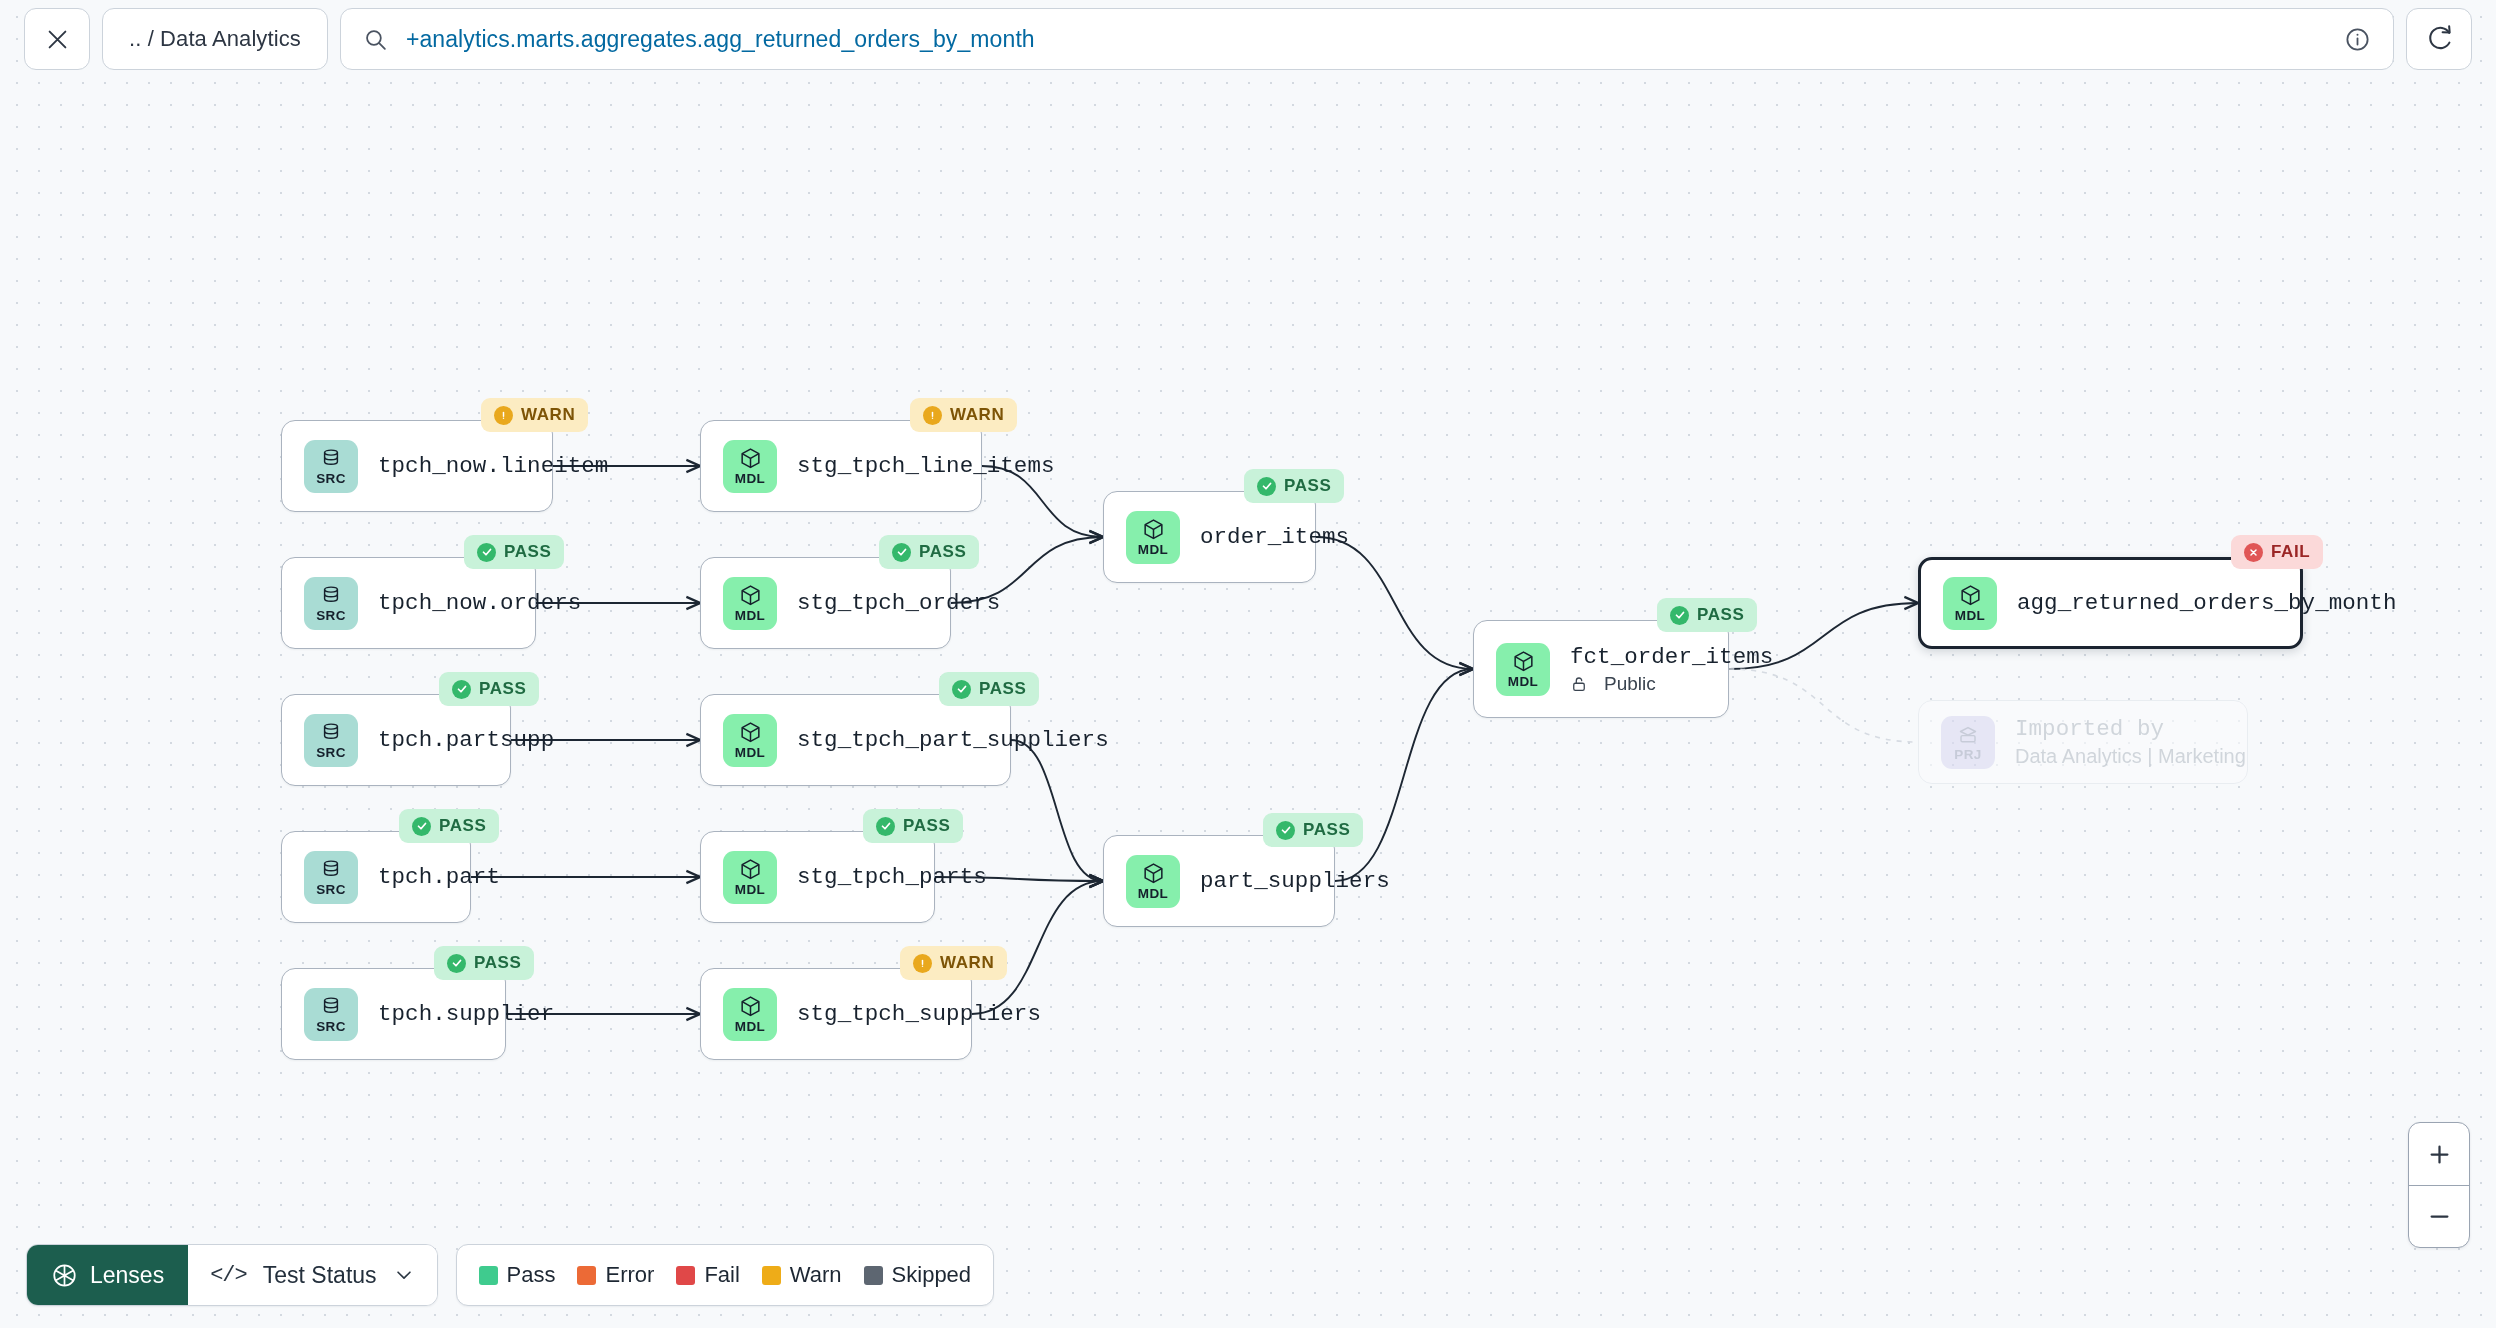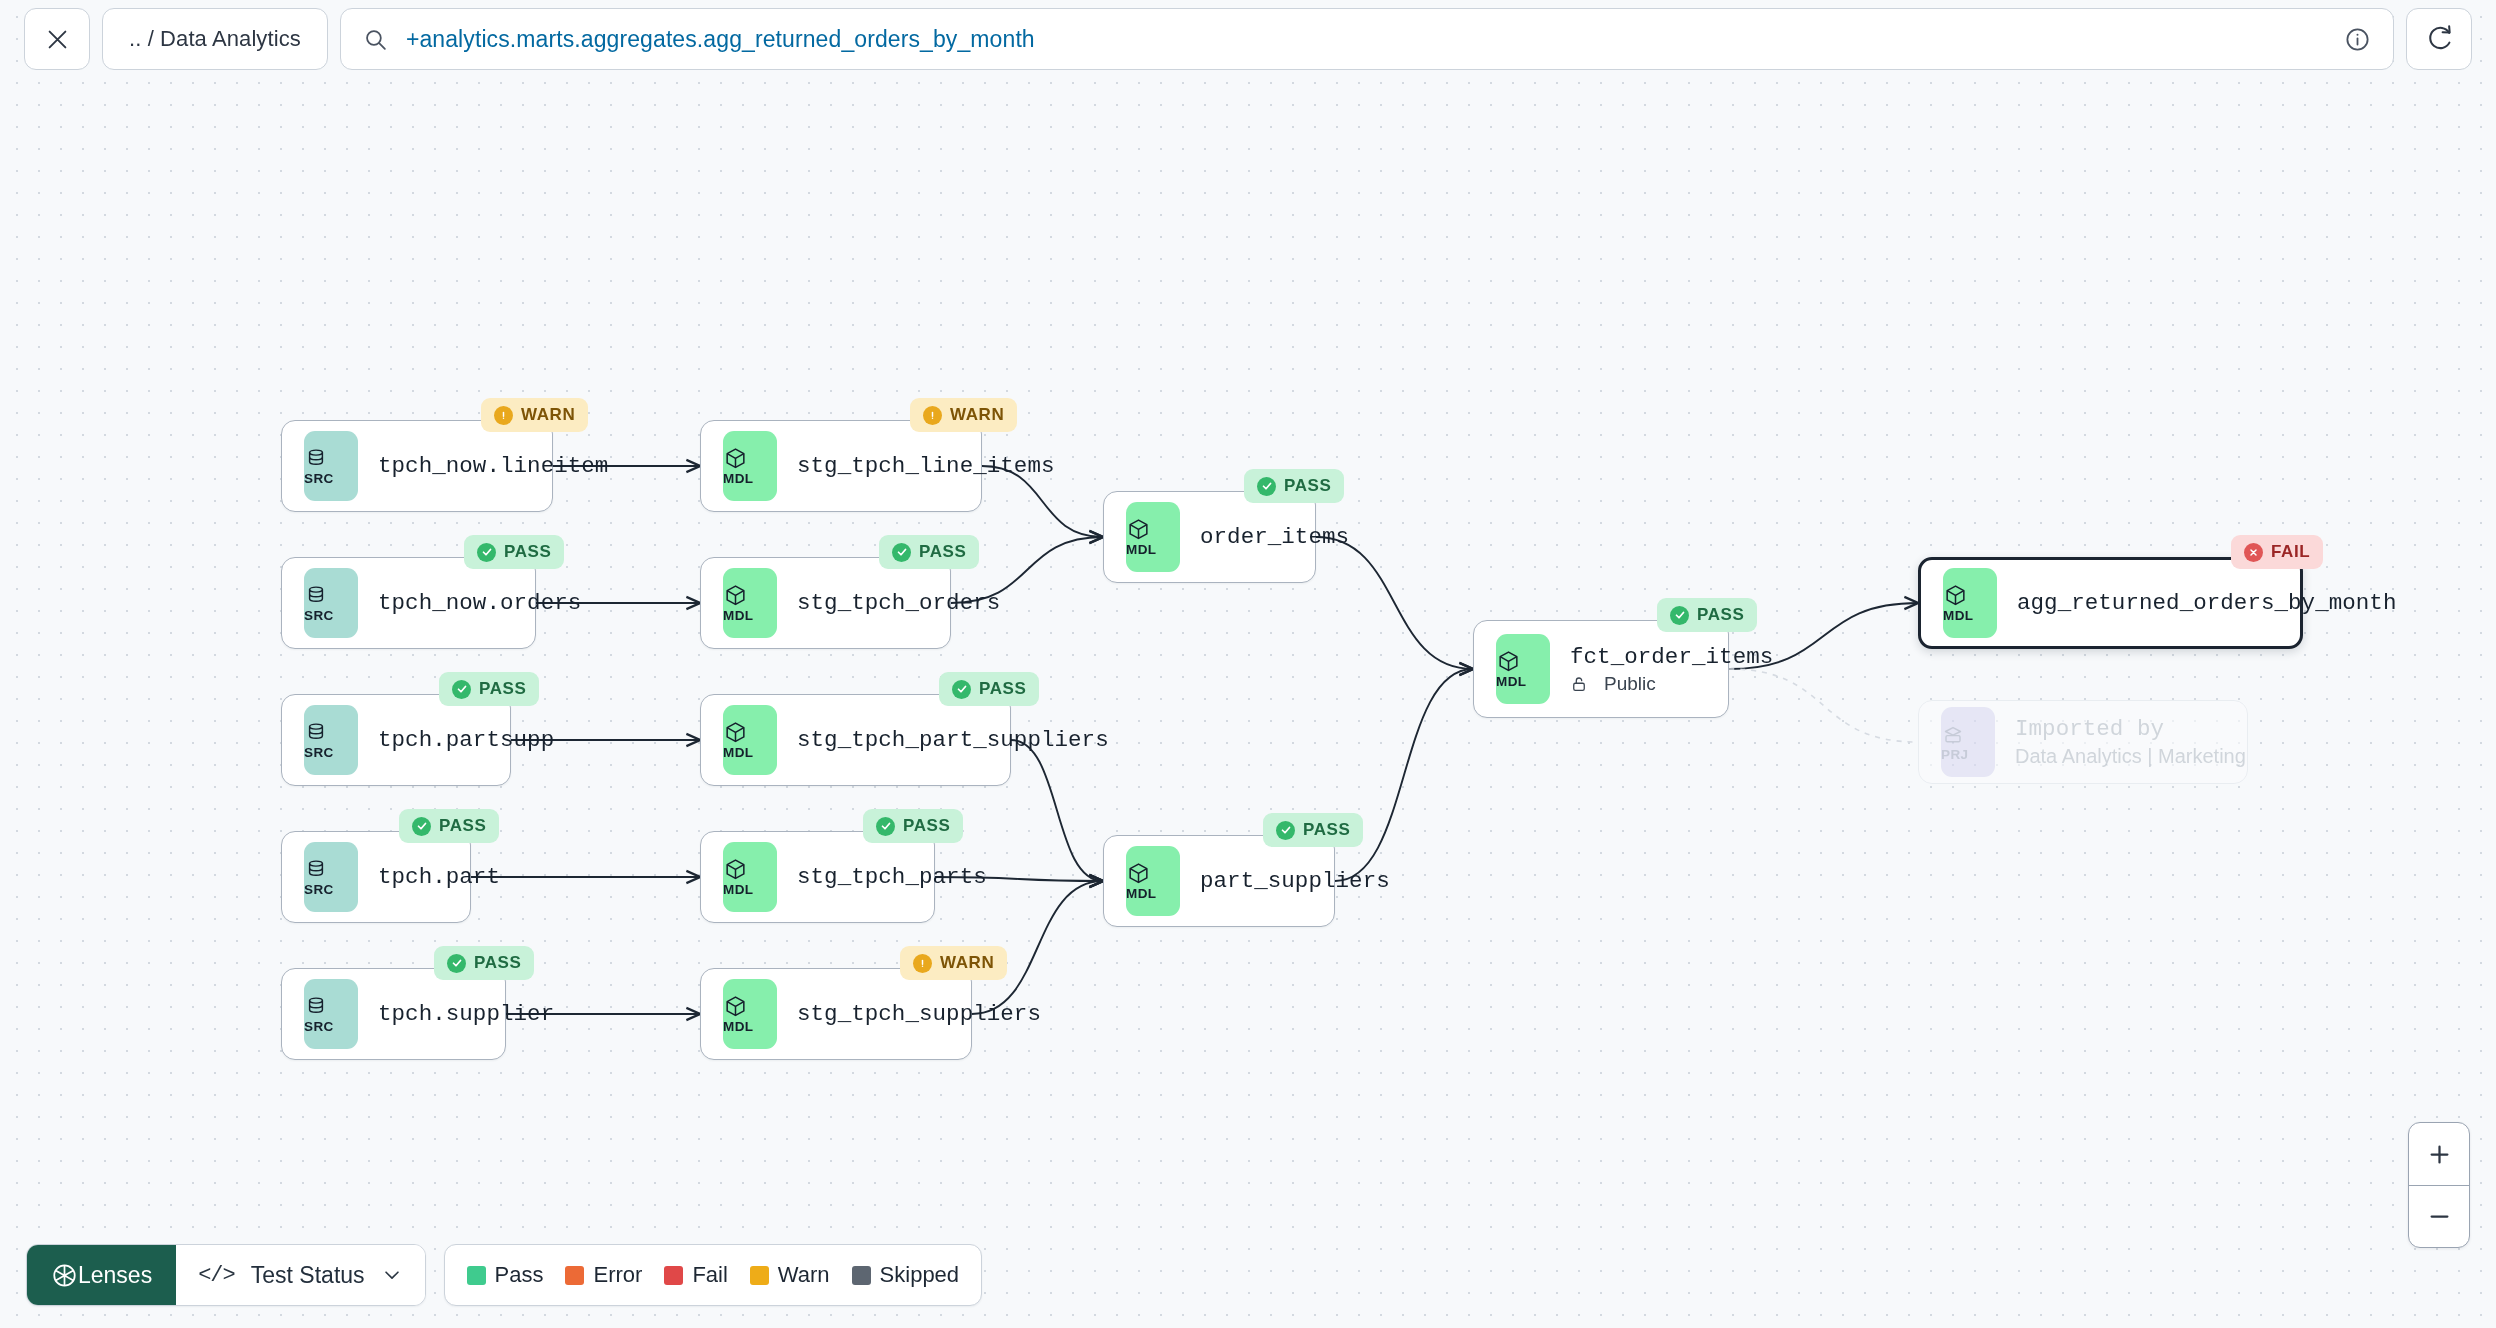--- a/index.html
+++ b/index.html
@@ -57,22 +57,22 @@
   .node.selected {
     border:3.5px solid #1b2430;
     box-shadow:0 3px 10px rgba(20,30,45,.16);
     z-index:22;
   }
   .node.ghost {
     border:1.5px solid #e2e6ec; background:#fbfcfd; box-shadow:none; z-index:8;
     opacity:.62;
   }
   .chip {
-    width:54px; height:70px; border-radius:11px; flex:0 0 54px;
-    display:flex; flex-direction:column; align-items:flex-start; justify-content:center; gap:1px;
+    width:54px; height:53px; border-radius:11px; flex:0 0 54px;
+    display:flex; flex-direction:column; align-items:center; justify-content:center; gap:1px;
   }
   .chip.src { background:#a9dcd4; }
   .chip.mdl { background:#86efac; }
   .chip.prj { background:#dcdcf2; }
   .chip .kind { font-size:13.5px; font-weight:600; color:#15202c; letter-spacing:.4px; line-height:1; }
   .chip.prj .kind { color:#aab0c4; }
   .node .body { display:flex; flex-direction:column; justify-content:center; gap:3px; min-width:0; }
   .node .title { font-size:22.5px; color:#18222e; white-space:nowrap; letter-spacing:.05px;font-family:Liberation Mono, monospace; }
   .node.ghost .title, .node.ghost .sub { color:#b9c0c9; }
   .node .sub { font-size:19px; color:#3a4450; display:flex; align-items:center; gap:16px; white-space:nowrap; }
@@ -95,21 +95,21 @@
   
   #bottombar {
     position:absolute; left:26px; bottom:22px; display:flex; align-items:center; gap:18px; z-index:40;
   }
   .lens-group {
     display:flex; align-items:stretch; height:62px;
     border-radius:12px; border:1.5px solid #ccd3db; overflow:hidden; background:#fff;
     box-shadow:0 1px 2px rgba(20,30,45,.06);
   }
   .lens-btn {
-    background:#1c5e4e; color:#ffffff; display:flex; align-items:center; 
+    background:#1c5e4e; color:#ffffff; display:flex; align-items:center; gap:12px;
     padding:0 24px; font-size:23px; cursor:pointer;
   }
   .lens-sel {
     background:#fff; color:#232f3c; display:flex; align-items:center; gap:16px;
     padding:0 22px; font-size:23px; cursor:pointer;
   }
   .lens-sel .code { font-size:22px; color:#2b3642; font-family:"Liberation Mono", monospace; letter-spacing:-1px; }
   .legend {
     height:62px; background:#fff; border:1.5px solid #ccd3db; border-radius:12px;
     display:flex; align-items:center; gap:22px; padding:0 22px;

